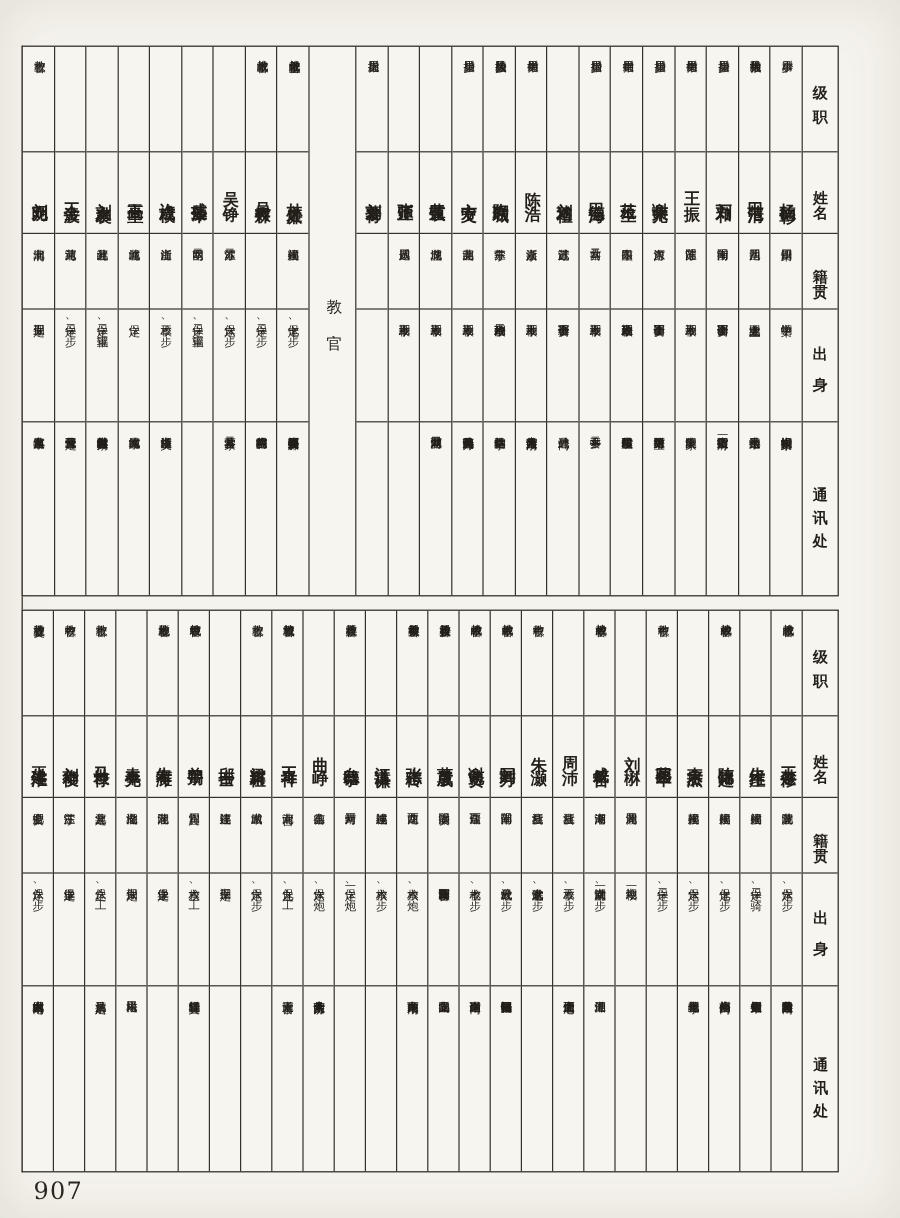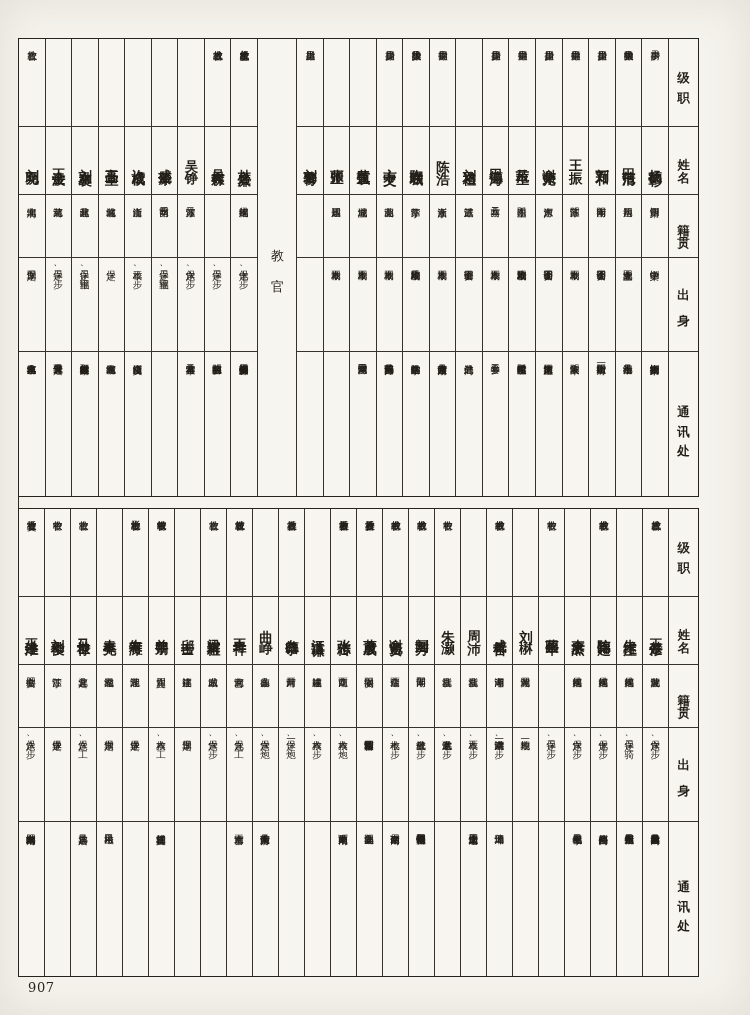--- a/index.html
+++ b/index.html
@@ -53,21 +53,21 @@
   .hcell .vtext{font-size:12.5px;font-weight:bold;padding-top:0;}
   .hcell{align-items:center;}
   .hcell.rank .vtext{letter-spacing:1.7em;}
   .hcell.name .vtext{letter-spacing:1.0em;font-size:12.5px;}
   .hcell.native .vtext{letter-spacing:1.0em;}
   .hcell.origin .vtext{letter-spacing:2.1em;}
   .hcell.address .vtext{letter-spacing:1.55em;padding-top:0;}
   .divider-col .vtext{font-size:13px;font-weight:500;letter-spacing:2.2em;}
   .page-number{
     position:absolute;left:28px;top:980px;
-    font-family:"DejaVu Serif",serif;font-size:13px;color:#2b2720;
+    font-family:"DejaVu Serif",serif;font-size:20px;color:#2b2720;
     letter-spacing:.05em;
   }
 </style>
 </head>
 <body>
 
 <div class="page">
   <div class="left-rule"></div>
   <div class="tables">
     <section class="reg-table" id="table-top">

